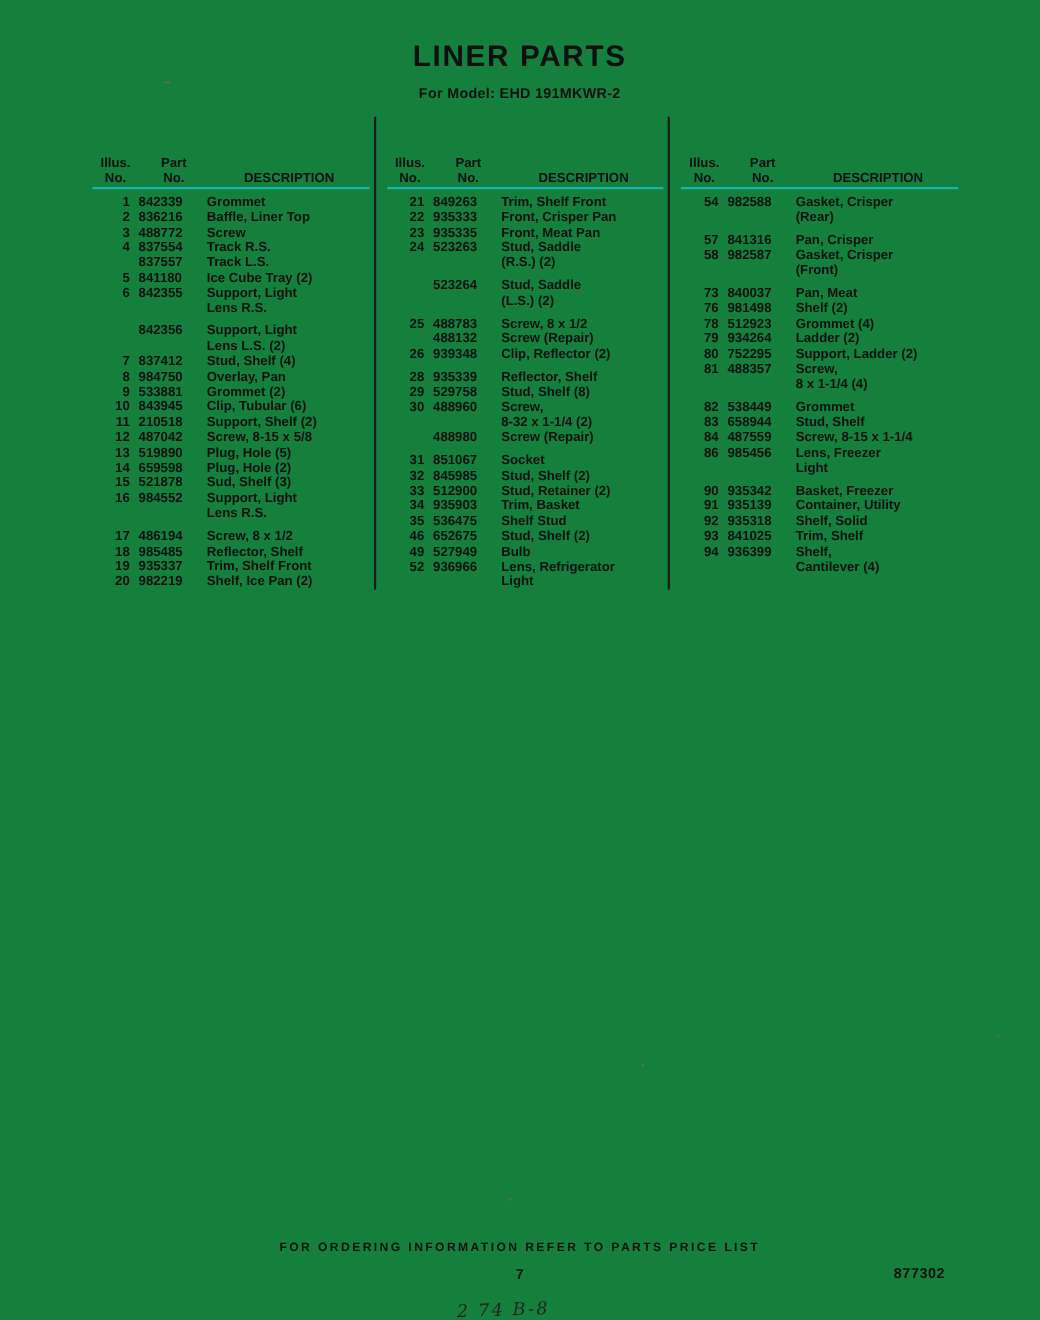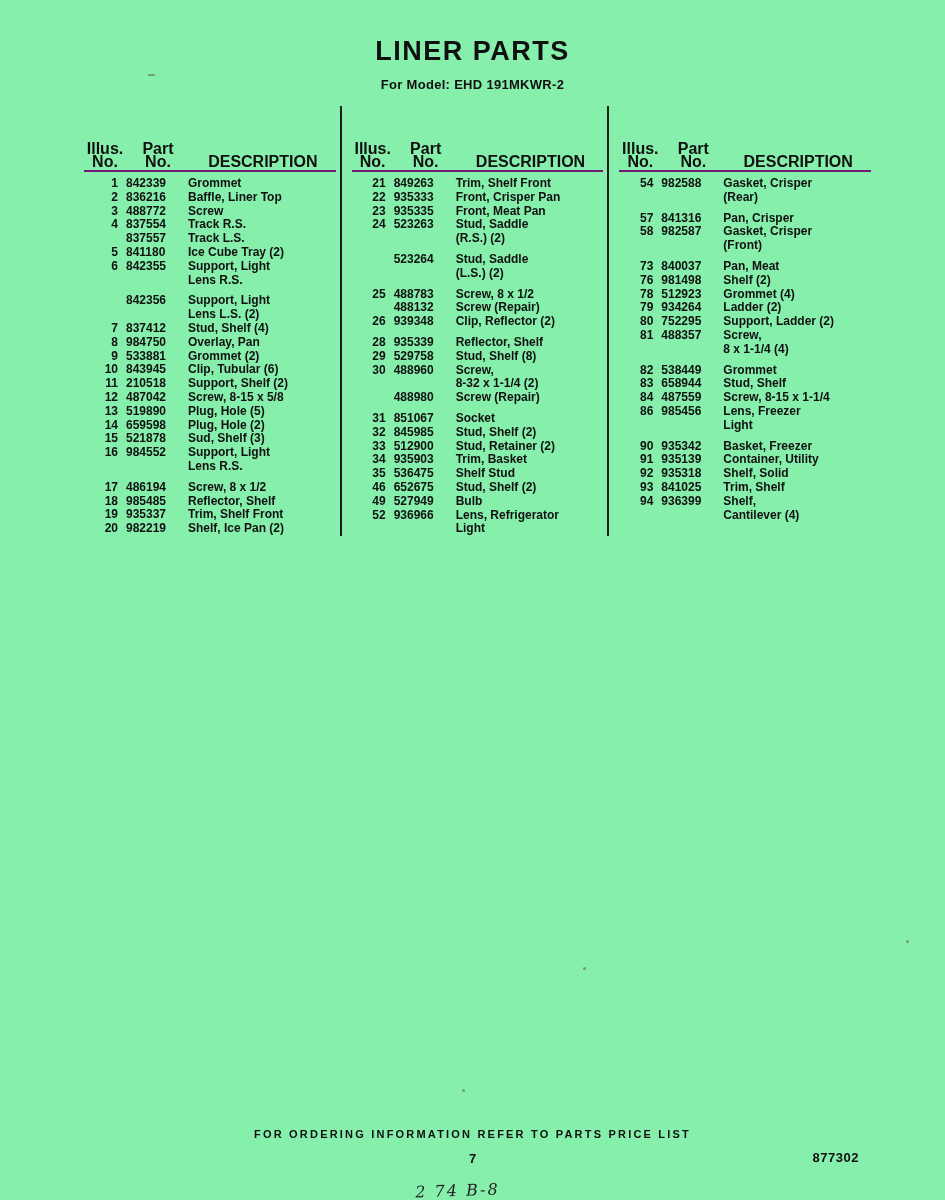--- a/index.html
+++ b/index.html
@@ -1,20 +1,20 @@
 <!DOCTYPE html>
 <html><head>
 <meta charset="utf-8">
 <style>
   html,body{margin:0;padding:0;background:#9a9a9a;}
   .page{
     position:relative;
     width:945px;height:1200px;
     margin:0 auto;
-    background:#86efac;
+    background:#15803d;
     font-family:"Liberation Sans", sans-serif;
     color:#101010;
     overflow:hidden;
   }
   .title{
     position:absolute;top:36px;left:0;right:0;
     text-align:center;
     font-size:27px;font-weight:bold;letter-spacing:1.5px;
   }
   .subtitle{
@@ -23,22 +23,22 @@
     font-size:13px;font-weight:bold;letter-spacing:.3px;
   }
   .tables{
     position:absolute;top:106px;left:76px;right:70px;
     display:flex;align-items:stretch;
   }
   .col{flex:1;padding:0 4px 0 8px;min-width:0;}
   .col + .col{border-left:2px solid #1c1c1c;padding-left:10px;}
   .thead{
     display:flex;align-items:flex-end;
-    font-weight:bold;font-size:16px;line-height:13px;
-    border-bottom:2px solid #701a75;
+    font-weight:bold;font-size:12px;line-height:13px;
+    border-bottom:2px solid #14b8a6;
     padding-bottom:2px;margin-bottom:5px;
   }
   .h-illus{width:42px;flex:none;text-align:center;white-space:pre-line;}
   .h-part{width:64px;flex:none;text-align:center;white-space:pre-line;margin-top:36px;}
   .h-desc{flex:1;text-align:center;}
   .row{display:flex;font-size:12px;line-height:13.8px;font-weight:600;}
   .row.gap{margin-top:7px;}
   .c-illus{width:34px;flex:none;text-align:right;padding-right:8px;}
   .c-part{width:62px;flex:none;}
   .c-desc{flex:1;white-space:pre-line;min-width:0;}

